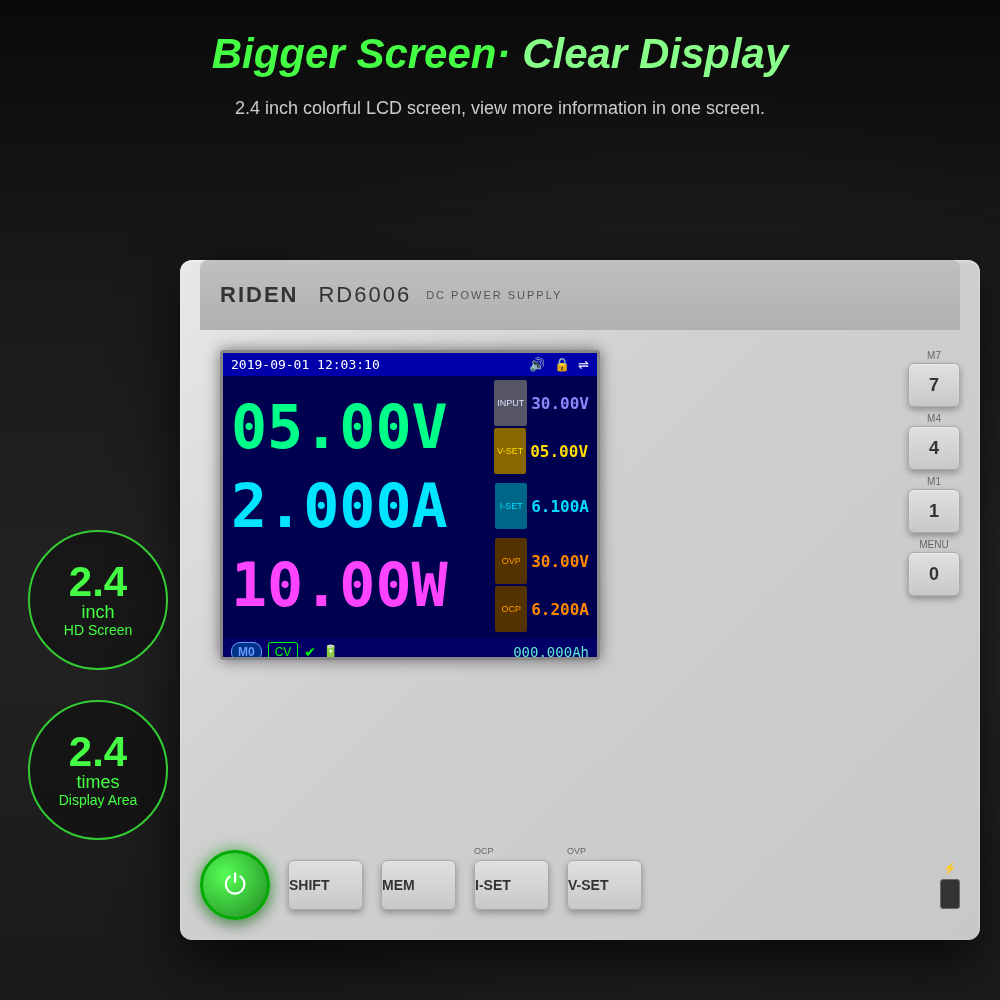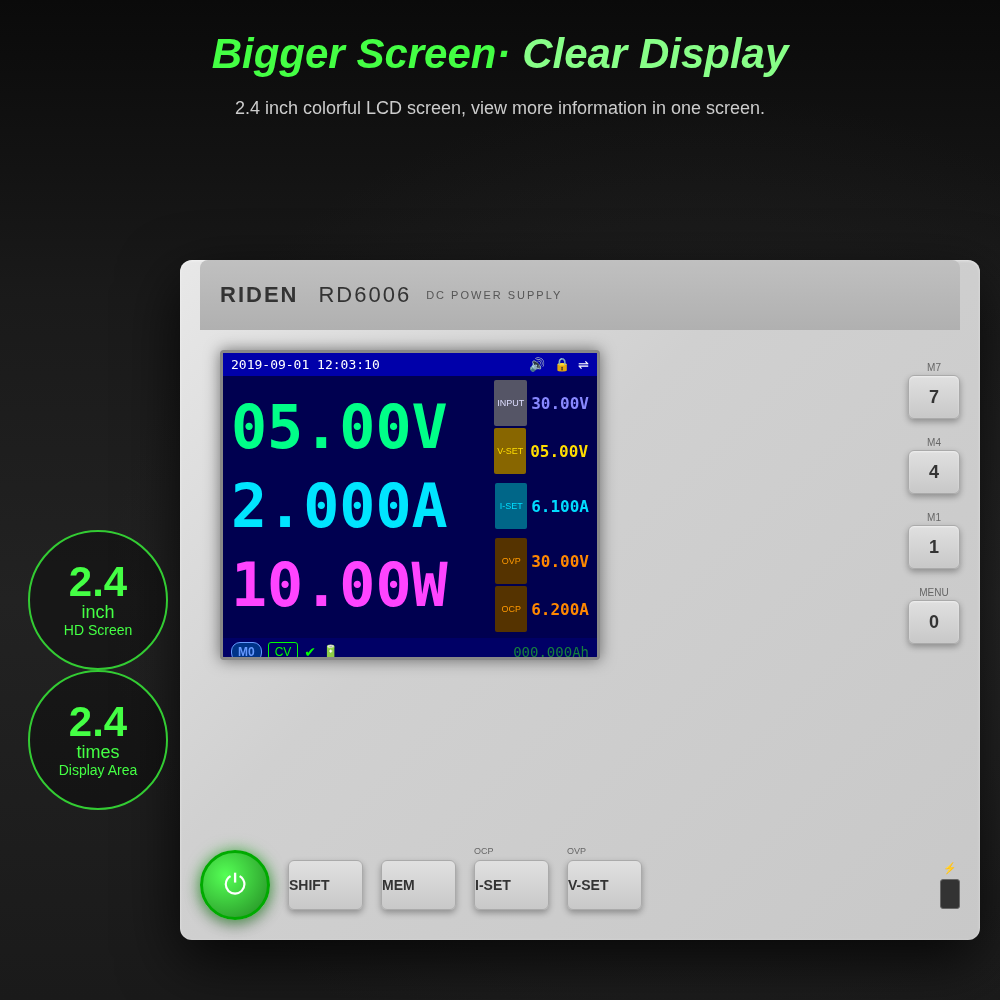--- a/index.html
+++ b/index.html
@@ -63,20 +63,21 @@
     }
 
     
     .left-badges {
       position: absolute;
       left: 28px;
       top: 530px;
       z-index: 10;
       display: flex;
       flex-direction: column;
+      gap: 30px;
     }
 
     .badge-circle {
       width: 140px;
       height: 140px;
       border-radius: 50%;
       border: 2px solid #33cc33;
       display: flex;
       flex-direction: column;
       align-items: center;
@@ -287,21 +288,21 @@
       border-radius: 3px;
     }
 
     .lcd-check {
       color: #00ff00;
       font-size: 14px;
     }
 
     .lcd-battery-ah {
       margin-left: auto;
-      color: #15803d;
+      color: #5eead4;
       font-size: 14px;
       font-family: monospace;
     }
 
     
     .right-buttons {
       position: absolute;
       top: 90px;
       right: 20px;
       display: flex;
@@ -313,21 +314,20 @@
       display: flex;
       flex-direction: column;
       align-items: center;
       gap: 2px;
     }
 
     .btn-label-small {
       font-size: 10px;
       color: #666;
       text-align: left;
-      margin-top: 12px;
     }
 
     .btn-key {
       width: 52px;
       height: 44px;
       background: linear-gradient(180deg, #e0e0e0, #c8c8c8);
       border: 1px solid #aaa;
       border-radius: 6px;
       display: flex;
       align-items: center;

